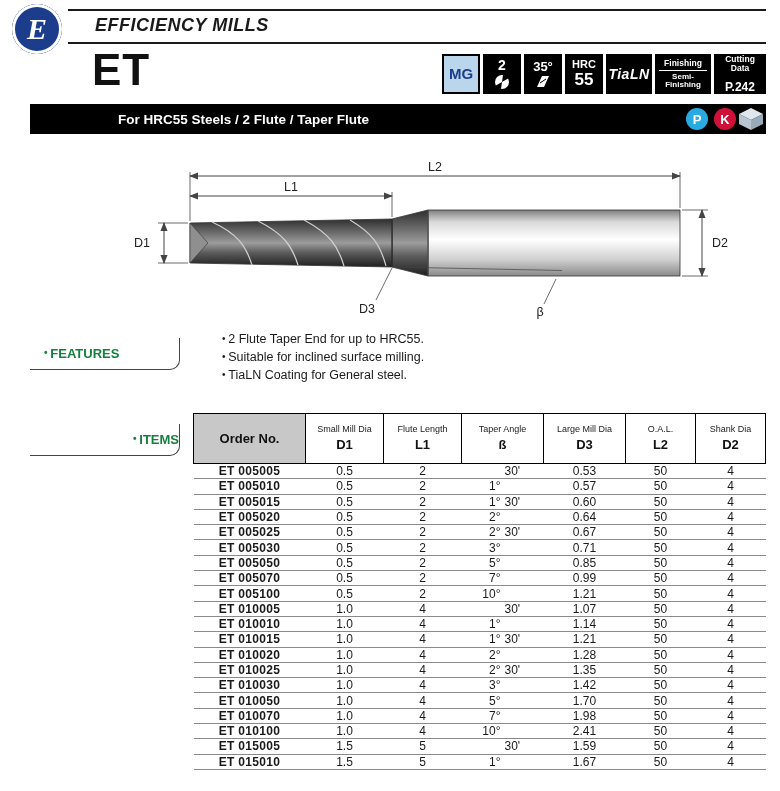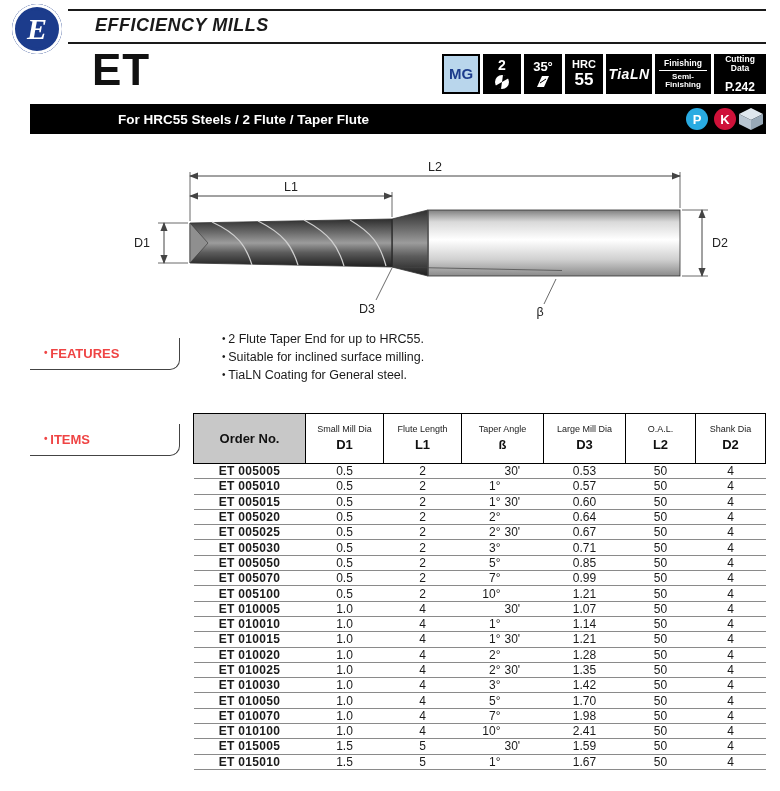--- a/index.html
+++ b/index.html
@@ -47,25 +47,25 @@
   .cube{position:absolute;right:2px;top:3px;}
 
   
   .diagram{position:absolute;left:0;top:138px;}
   .diagram text{font-family:"Liberation Sans",sans-serif;font-size:12.5px;fill:#222;}
   .dim{stroke:#444;stroke-width:1;fill:none;}
   .ext{stroke:#444;stroke-width:.8;fill:none;}
 
   
   .sec-label{position:absolute;left:30px;width:150px;padding:8px 0 8px 14px;font-size:13px;
-    font-weight:bold;color:#ef4444;border-bottom:1.5px solid #444;border-right:1.5px solid #444;
+    font-weight:bold;color:#15803d;border-bottom:1.5px solid #444;border-right:1.5px solid #444;
     border-bottom-right-radius:10px;background:#fff;}
   .sec-label::before{content:"• ";font-size:10px;vertical-align:2px;}
   .lbl-features{top:338px;}
-  .lbl-items{top:424px;}
+  .lbl-items{top:424px;text-align:right;}
 
   .features-list{position:absolute;left:222px;top:330px;list-style:none;}
   .features-list li{font-size:12.5px;color:#1a1a1a;line-height:17px;}
   .features-list li::before{content:"•  ";font-size:10px;vertical-align:1px;}
 
   .unit-note{position:absolute;right:16px;top:419px;font-size:14px;color:#222;}
 
   
   .items-table{position:absolute;left:193px;top:413px;width:572px;border-collapse:collapse;
     table-layout:fixed;}

